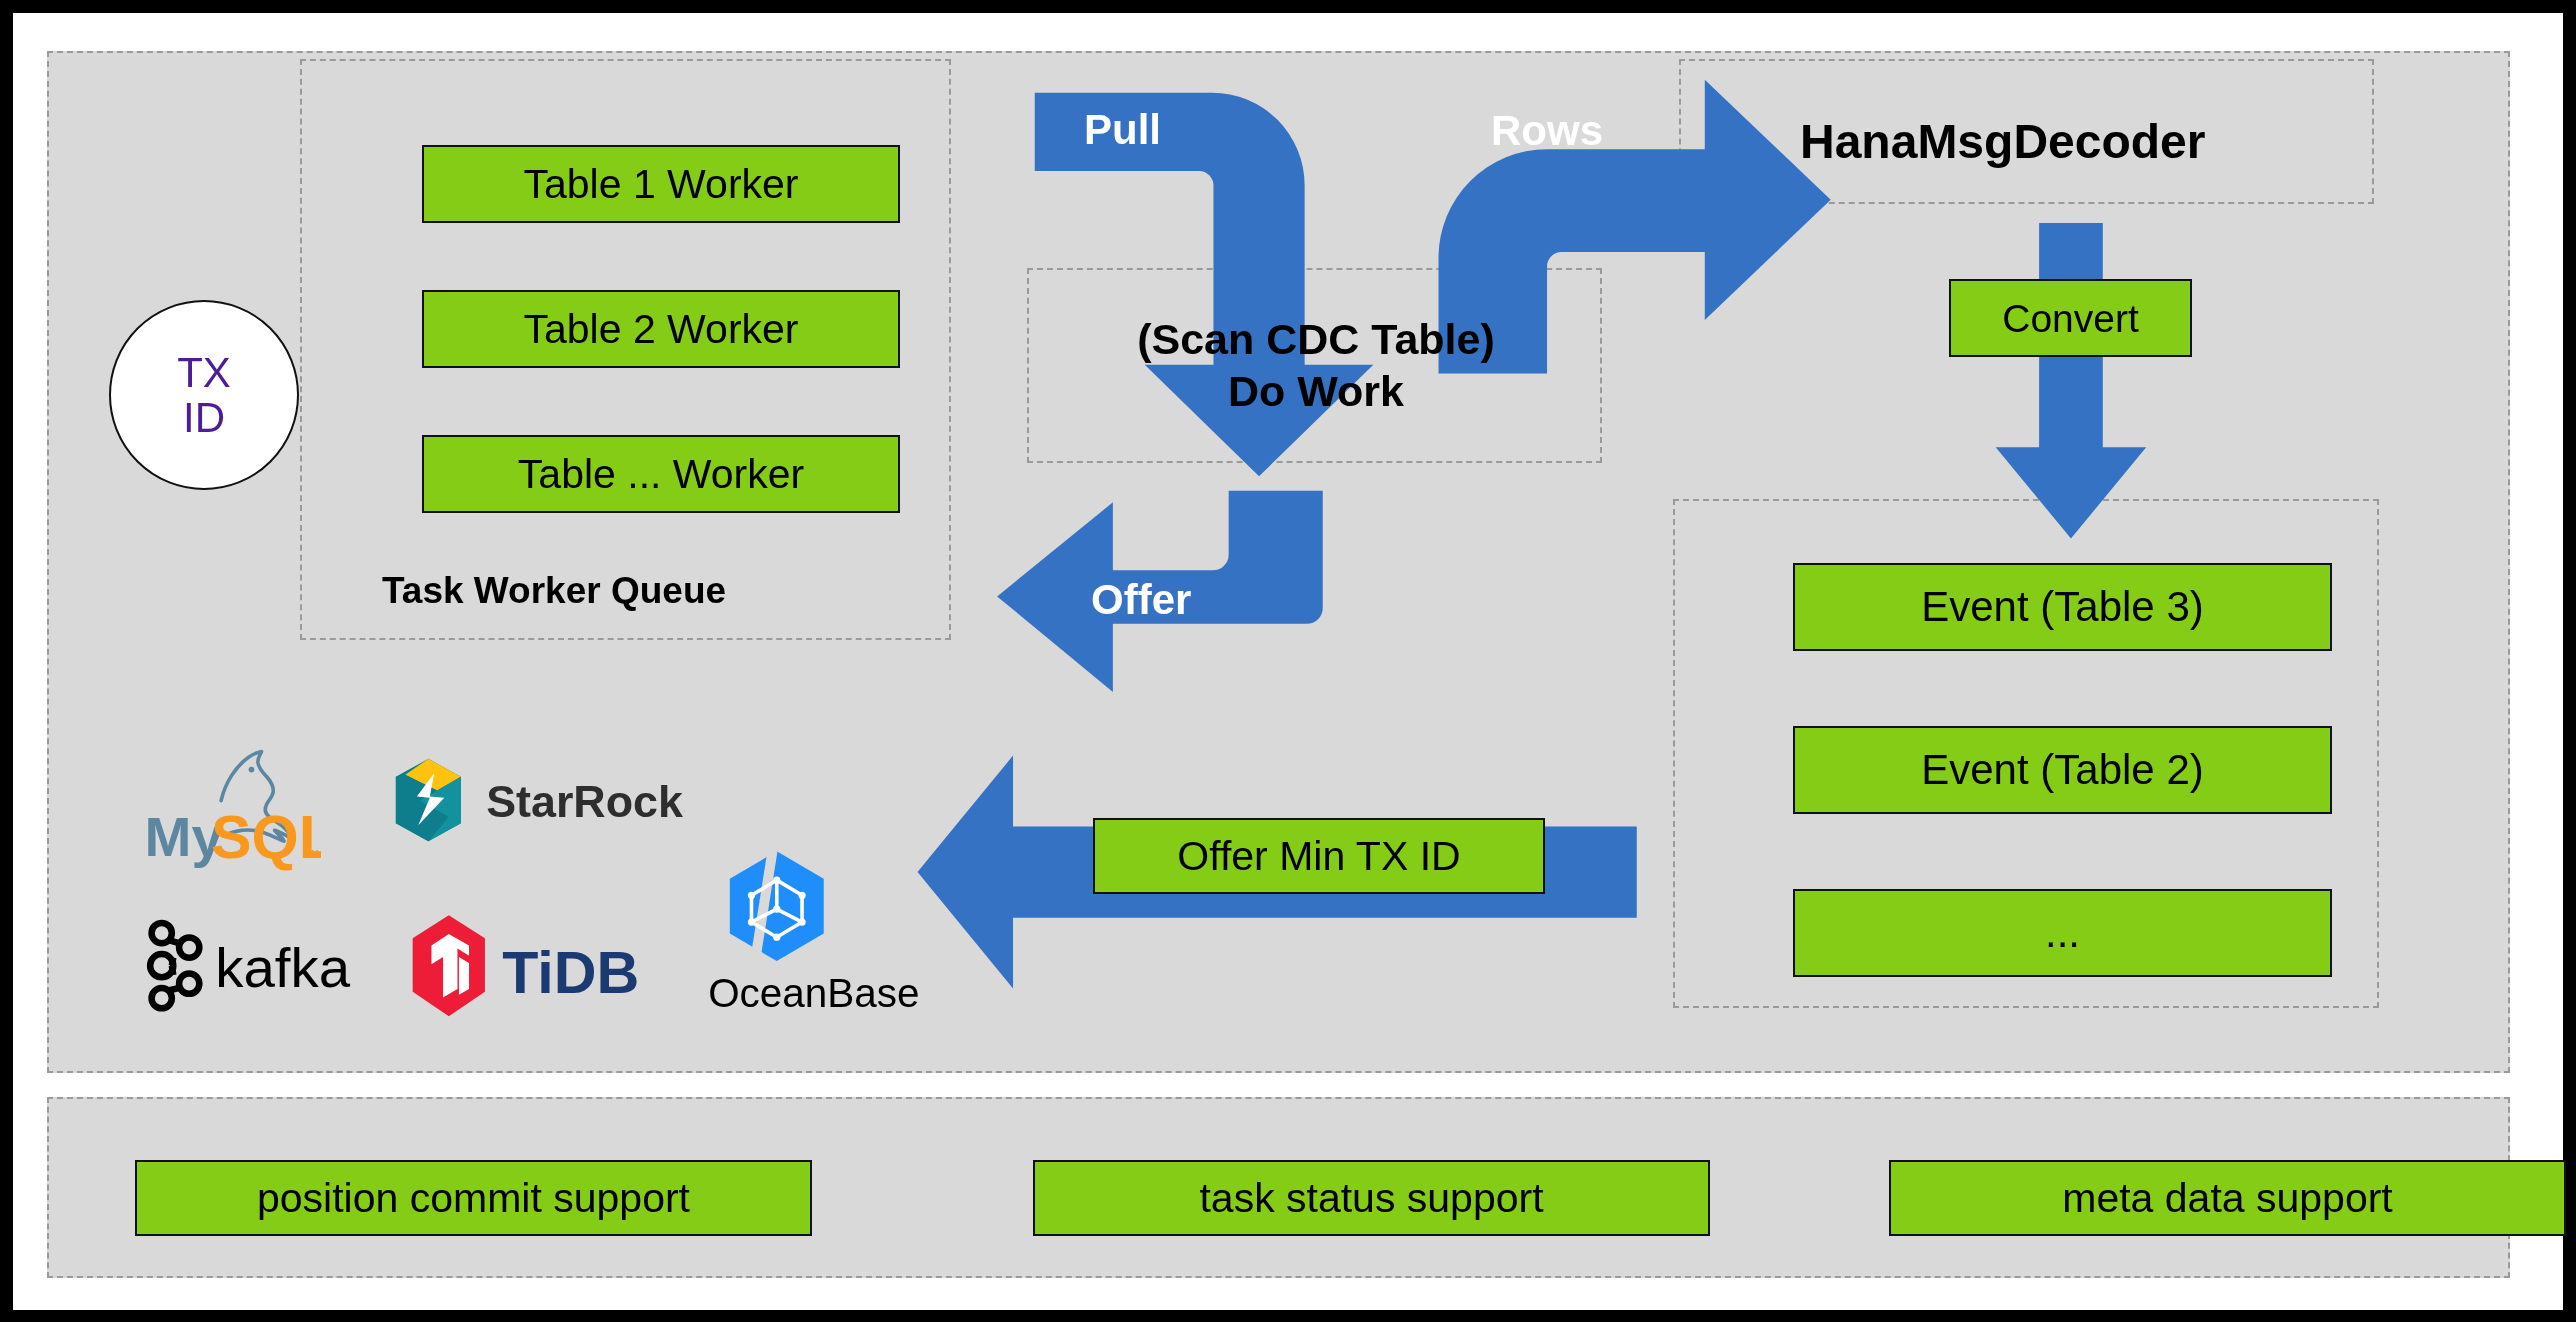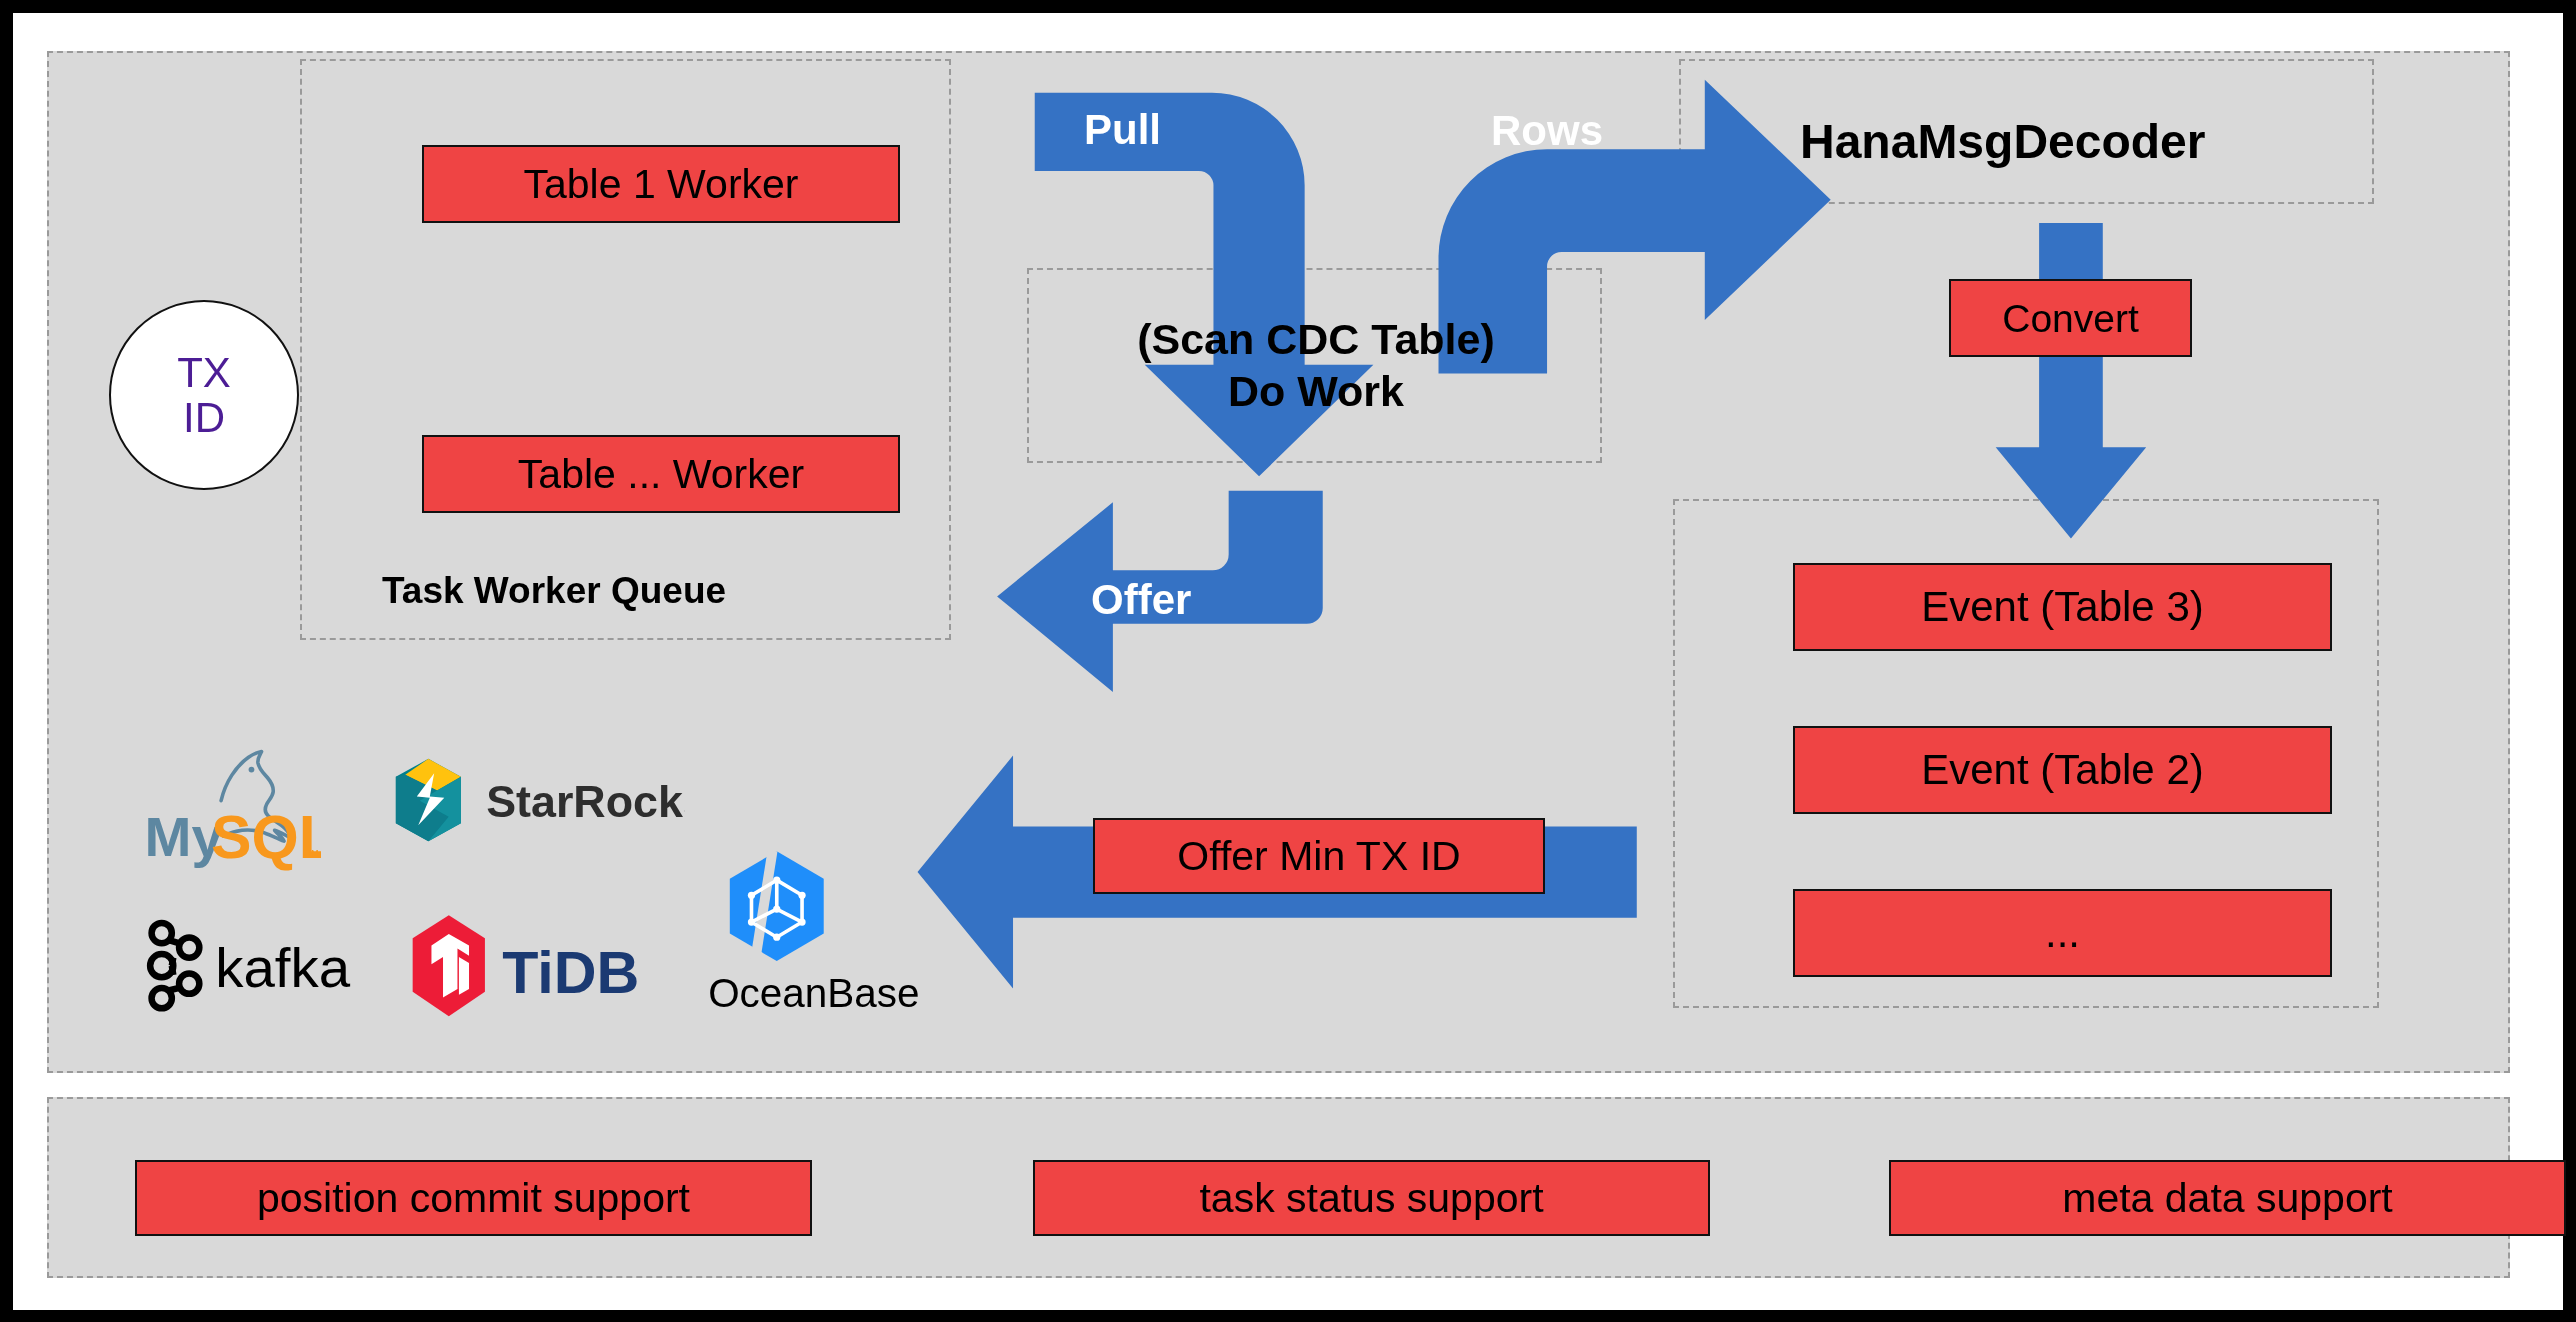--- a/index.html
+++ b/index.html
@@ -12,21 +12,21 @@
   
   .dashed{position:absolute;background:#d9d9d9;border:2.2px dashed #9a9a9a;box-sizing:border-box;}
   #main-panel{left:34px;top:38px;width:2463px;height:1022px;}
   #support-panel{left:34px;top:1084px;width:2463px;height:181px;}
   #queue-panel{left:287px;top:46px;width:651px;height:581px;background:transparent;}
   #decoder-panel{left:1666px;top:46px;width:695px;height:145px;background:transparent;}
   #events-panel{left:1660px;top:486px;width:706px;height:509px;background:transparent;}
   #dowork-panel{left:1014px;top:255px;width:575px;height:195px;background:transparent;}
 
   
-  .wbox{position:absolute;background:#ef4444;border:2.9px solid #111;box-sizing:border-box;
+  .wbox{position:absolute;background:#84cc16;border:2.9px solid #111;box-sizing:border-box;
         display:flex;align-items:center;justify-content:center;color:#000;}
   .wbox span{display:block;line-height:1;}
 
   .worker{left:409px;width:478px;height:78px;font-size:41px;}
   #w1{top:132px;} #w2{top:277px;} #w3{top:422px;}
 
   .evt{left:1780px;width:539px;height:88px;font-size:42px;}
   #e1{top:550px;} #e2{top:713px;text-align:right;} #e3{top:876px;}
 
   #convert-box{left:1936px;top:266px;width:243px;height:78px;font-size:39px;}
@@ -100,20 +100,23 @@
   <div class="arrow-text" id="rows-text">Rows</div>
   <div class="arrow-text" id="offer-text">Offer</div>
 
   <div id="tx-circle">
     <span>TX</span>
     <span>ID</span>
   </div>
 
   <div class="wbox worker" id="w1">
     <span>Table 1 Worker</span>
+  </div>
+  <div class="wbox worker" id="w2">
+    <span>Table 2 Worker</span>
   </div>
   <div class="wbox worker" id="w3">
     <span>Table ... Worker</span>
   </div>
   <div class="lbl" id="queue-label">Task Worker Queue</div>
 
   <div class="lbl" id="dowork-label">
     <div>(Scan CDC Table)</div>
     <div>Do Work</div>
   </div>

